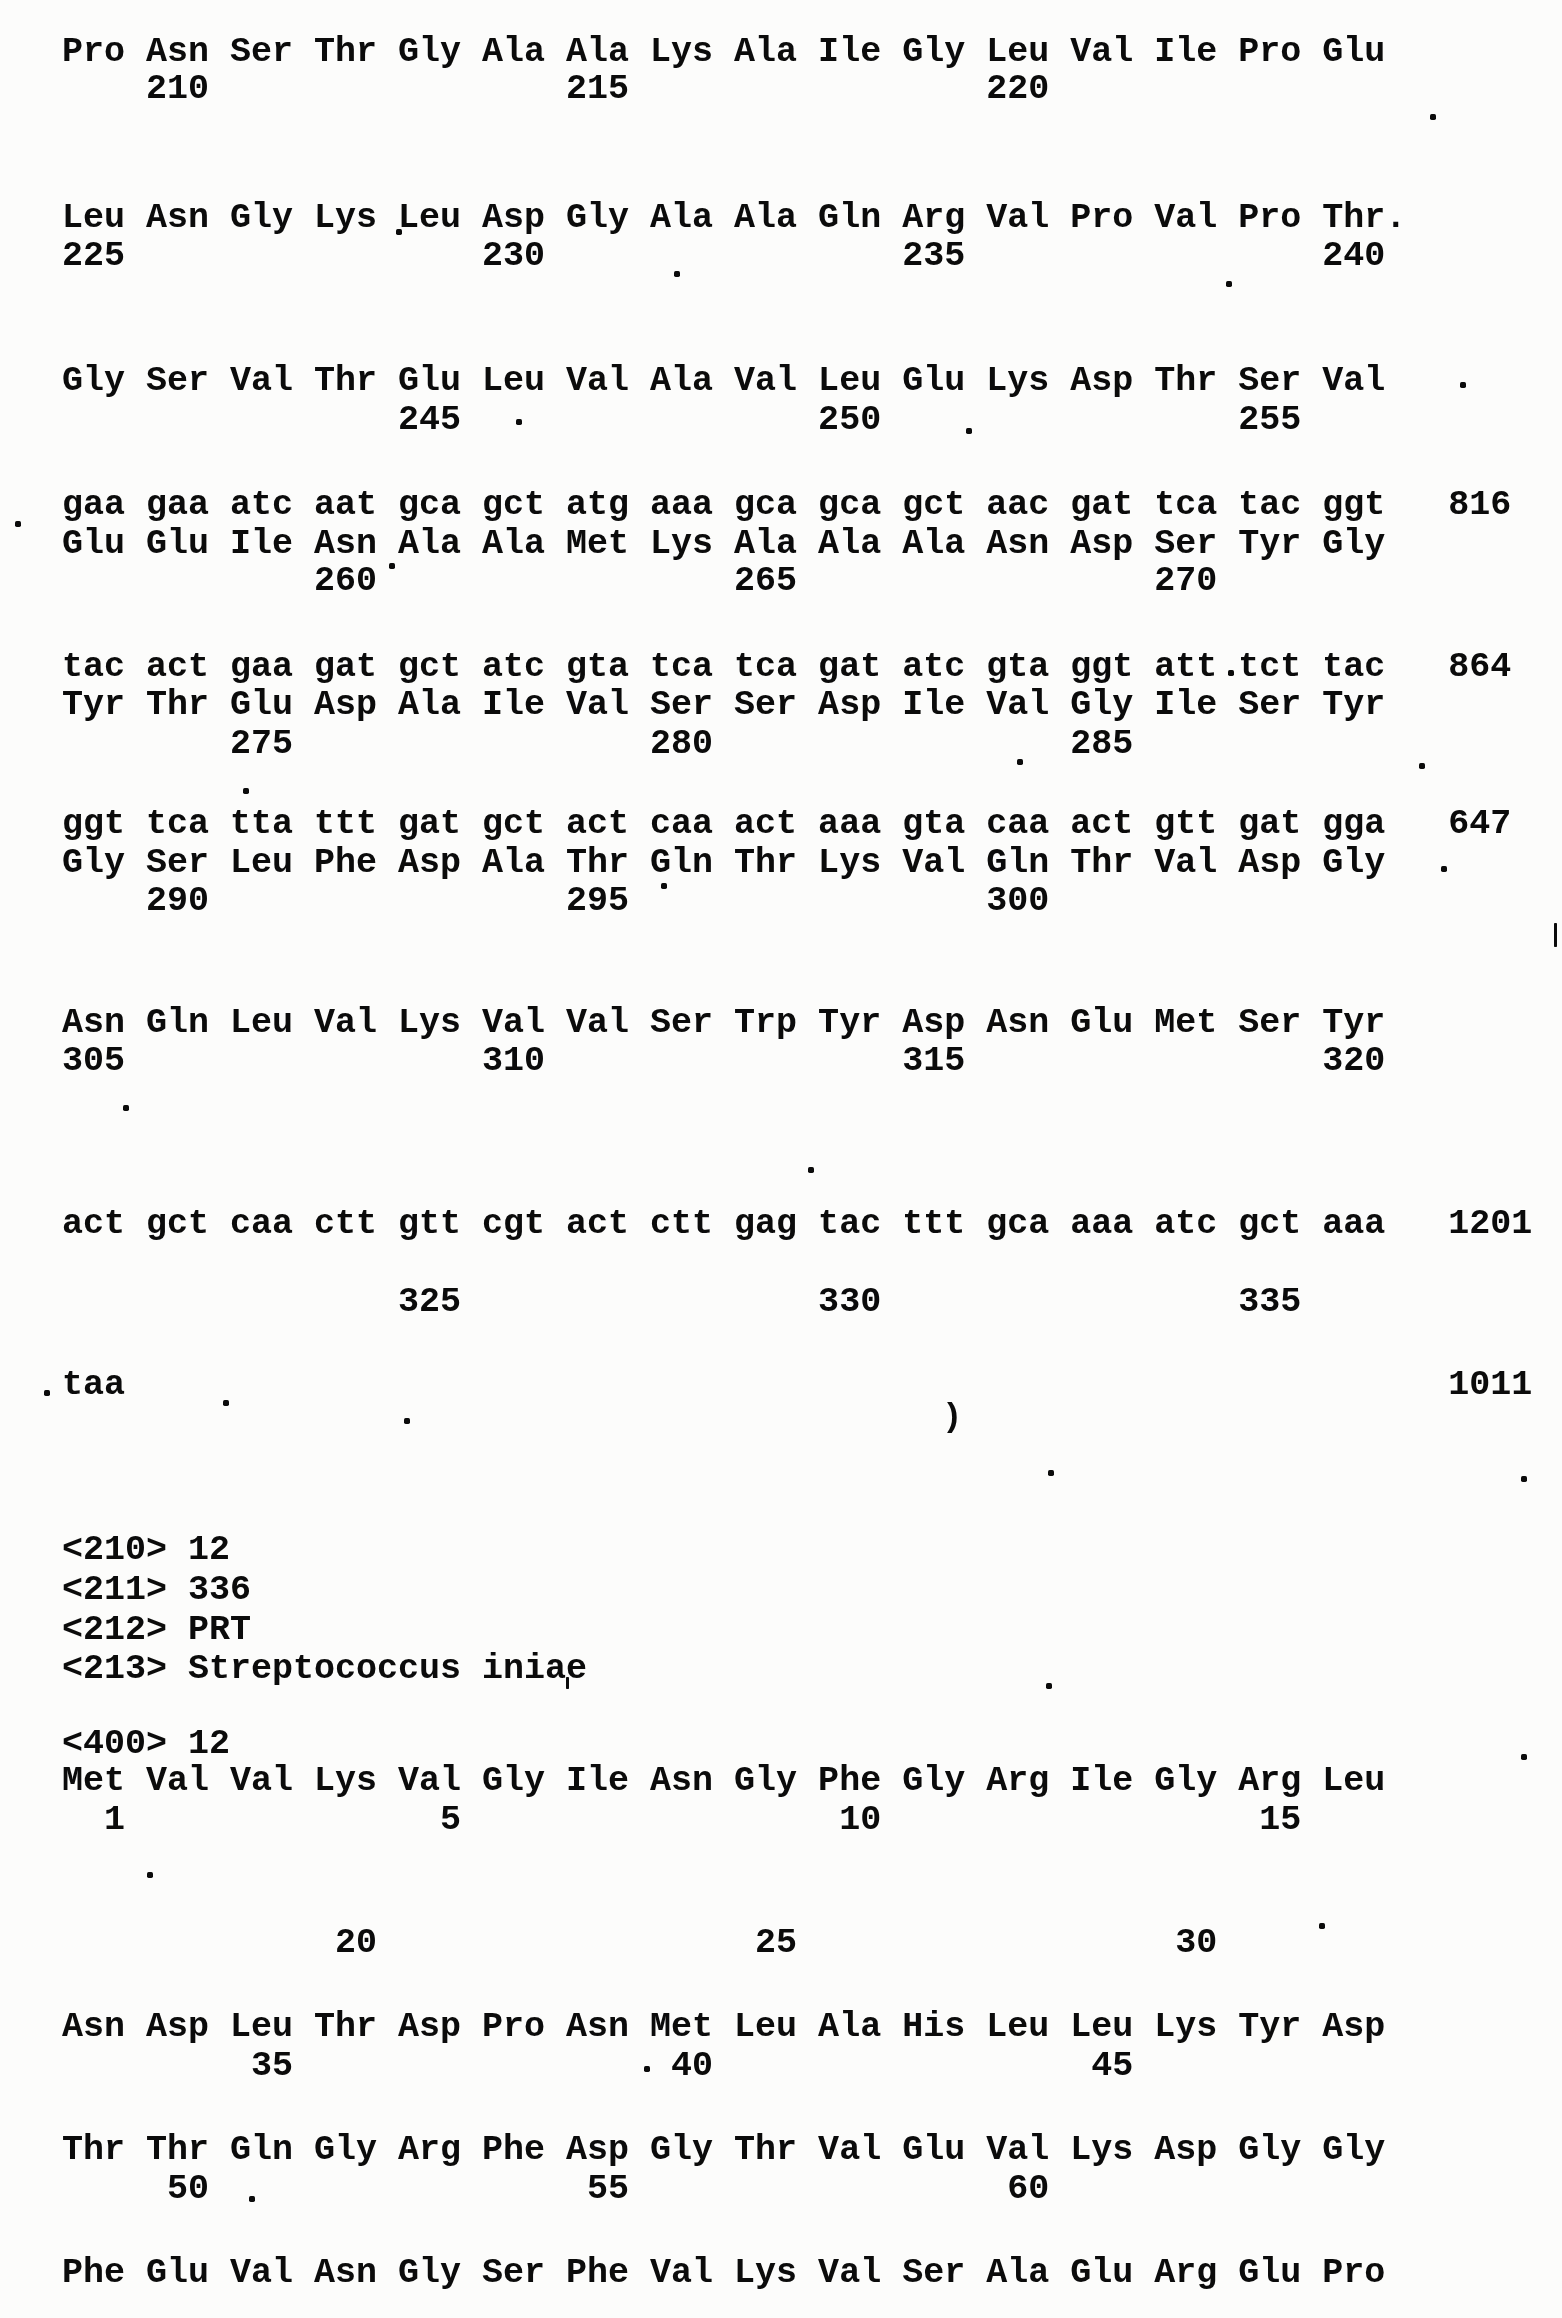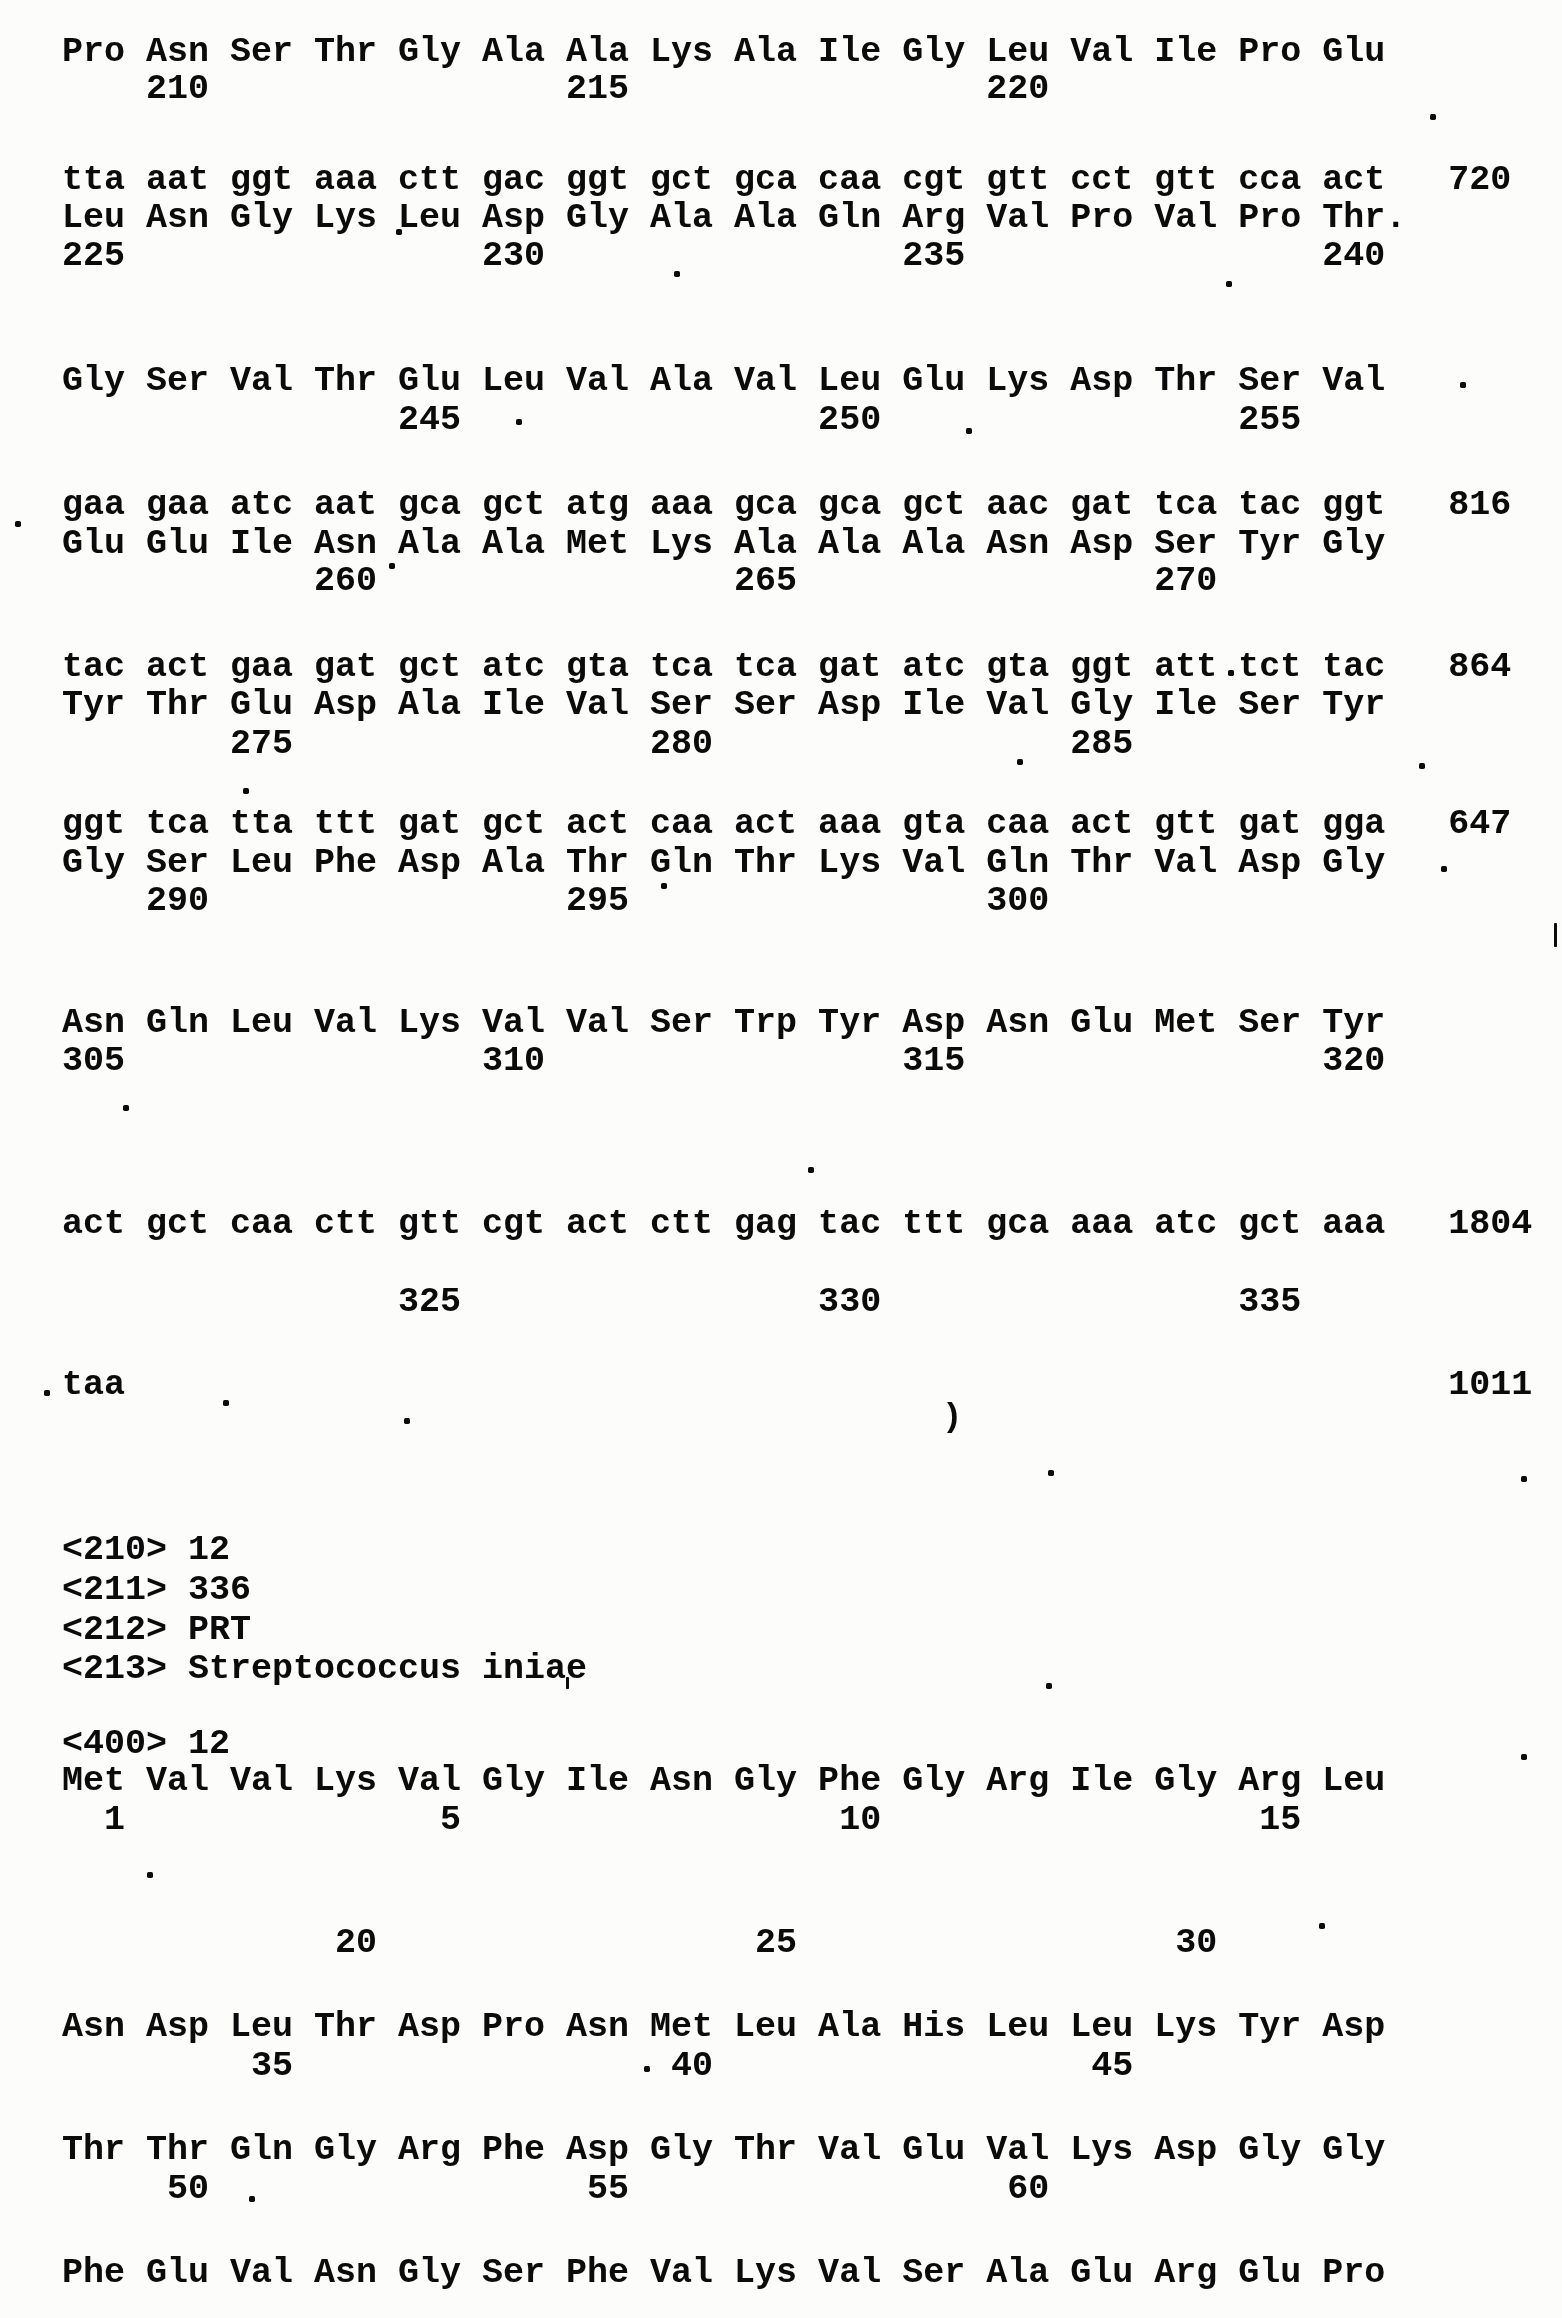--- a/index.html
+++ b/index.html
@@ -52,37 +52,36 @@
     line-height: 1;
     color: #0b0b0b;
   }
 </style>
 </head>
 <body style="background: rgb(252, 252, 251);">
 
 <div id="page">
     <div class="line" style="top: 35px; color: rgb(11, 11, 11);">Pro Asn Ser Thr Gly Ala Ala Lys Ala Ile Gly Leu Val Ile Pro Glu</div>
     <div class="line" style="top: 72px; color: rgb(11, 11, 11);">    210                 215                 220</div>
-    <div class="line" style="top: 163px; color: rgb(11, 11, 11);">tta aat ggt aaa ctt gac ggt gct gca caa cgt gtt cct gtt cca act   720</div>
     <div class="line" style="top: 201px; color: rgb(11, 11, 11);">Leu Asn Gly Lys Leu Asp Gly Ala Ala Gln Arg Val Pro Val Pro Thr.</div>
     <div class="line" style="top: 239px; color: rgb(11, 11, 11);">225                 230                 235                 240</div>
     <div class="line" style="top: 364px; color: rgb(11, 11, 11);">Gly Ser Val Thr Glu Leu Val Ala Val Leu Glu Lys Asp Thr Ser Val</div>
     <div class="line" style="top: 403px; color: rgb(11, 11, 11);">                245                 250                 255</div>
     <div class="line" style="top: 488px; color: rgb(11, 11, 11);">gaa gaa atc aat gca gct atg aaa gca gca gct aac gat tca tac ggt   816</div>
     <div class="line" style="top: 527px; color: rgb(11, 11, 11);">Glu Glu Ile Asn Ala Ala Met Lys Ala Ala Ala Asn Asp Ser Tyr Gly</div>
     <div class="line" style="top: 564px; color: rgb(11, 11, 11);">            260                 265                 270</div>
     <div class="line" style="top: 650px; color: rgb(11, 11, 11);">tac act gaa gat gct atc gta tca tca gat atc gta ggt att tct tac   864</div>
     <div class="line" style="top: 688px; color: rgb(11, 11, 11);">Tyr Thr Glu Asp Ala Ile Val Ser Ser Asp Ile Val Gly Ile Ser Tyr</div>
     <div class="line" style="top: 727px; color: rgb(11, 11, 11);">        275                 280                 285</div>
     <div class="line" style="top: 807px; color: rgb(11, 11, 11);">ggt tca tta ttt gat gct act caa act aaa gta caa act gtt gat gga   647</div>
     <div class="line" style="top: 846px; color: rgb(11, 11, 11);">Gly Ser Leu Phe Asp Ala Thr Gln Thr Lys Val Gln Thr Val Asp Gly</div>
     <div class="line" style="top: 884px; color: rgb(11, 11, 11);">    290                 295                 300</div>
     <div class="line" style="top: 1006px; color: rgb(11, 11, 11);">Asn Gln Leu Val Lys Val Val Ser Trp Tyr Asp Asn Glu Met Ser Tyr</div>
     <div class="line" style="top: 1044px; color: rgb(11, 11, 11);">305                 310                 315                 320</div>
-    <div class="line" style="top: 1207px; color: rgb(11, 11, 11);">act gct caa ctt gtt cgt act ctt gag tac ttt gca aaa atc gct aaa   1804</div>
+    <div class="line" style="top: 1207px; color: rgb(11, 11, 11);">act gct caa ctt gtt cgt act ctt gag tac ttt gca aaa atc gct aaa   1201</div>
     <div class="line" style="top: 1285px; color: rgb(11, 11, 11);">                325                 330                 335</div>
     <div class="line" style="top: 1368px; color: rgb(11, 11, 11);">taa                                                               1011</div>
     <div class="line" style="top: 1533px; color: rgb(11, 11, 11);">&lt;210&gt; 12</div>
     <div class="line" style="top: 1573px; color: rgb(11, 11, 11);">&lt;211&gt; 336</div>
     <div class="line" style="top: 1613px; color: rgb(11, 11, 11);">&lt;212&gt; PRT</div>
     <div class="line" style="top: 1652px; color: rgb(11, 11, 11);">&lt;213&gt; Streptococcus iniae</div>
     <div class="line" style="top: 1727px; color: rgb(11, 11, 11);">&lt;400&gt; 12</div>
     <div class="line" style="top: 1764px; color: rgb(11, 11, 11);">Met Val Val Lys Val Gly Ile Asn Gly Phe Gly Arg Ile Gly Arg Leu</div>
     <div class="line" style="top: 1803px; color: rgb(11, 11, 11);">  1               5                  10                  15</div>
     <div class="line" style="top: 1926px; color: rgb(11, 11, 11);">             20                  25                  30</div>

